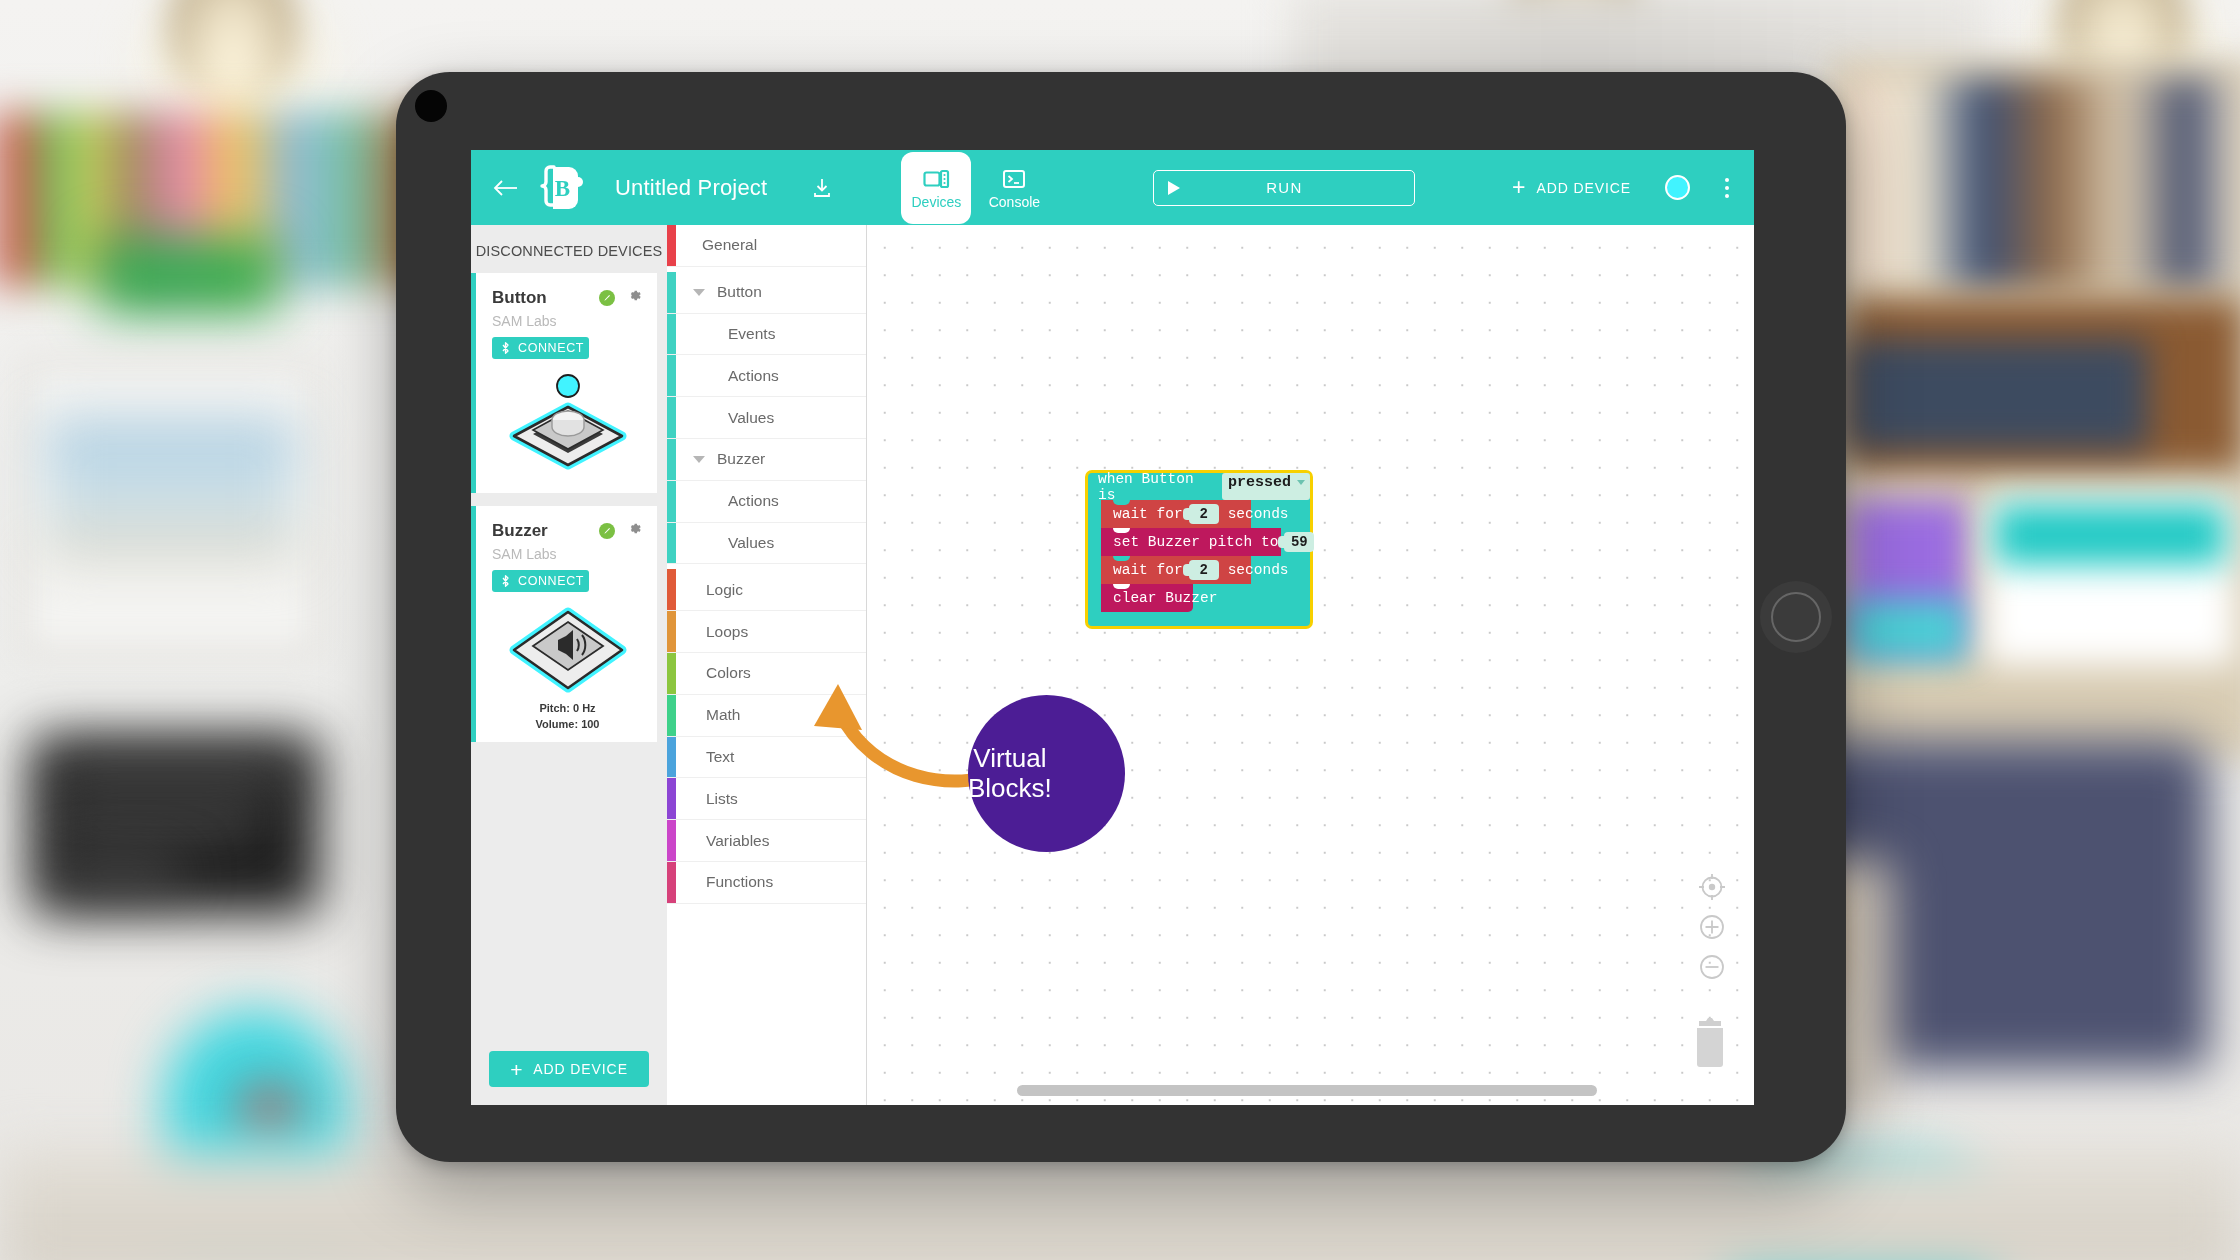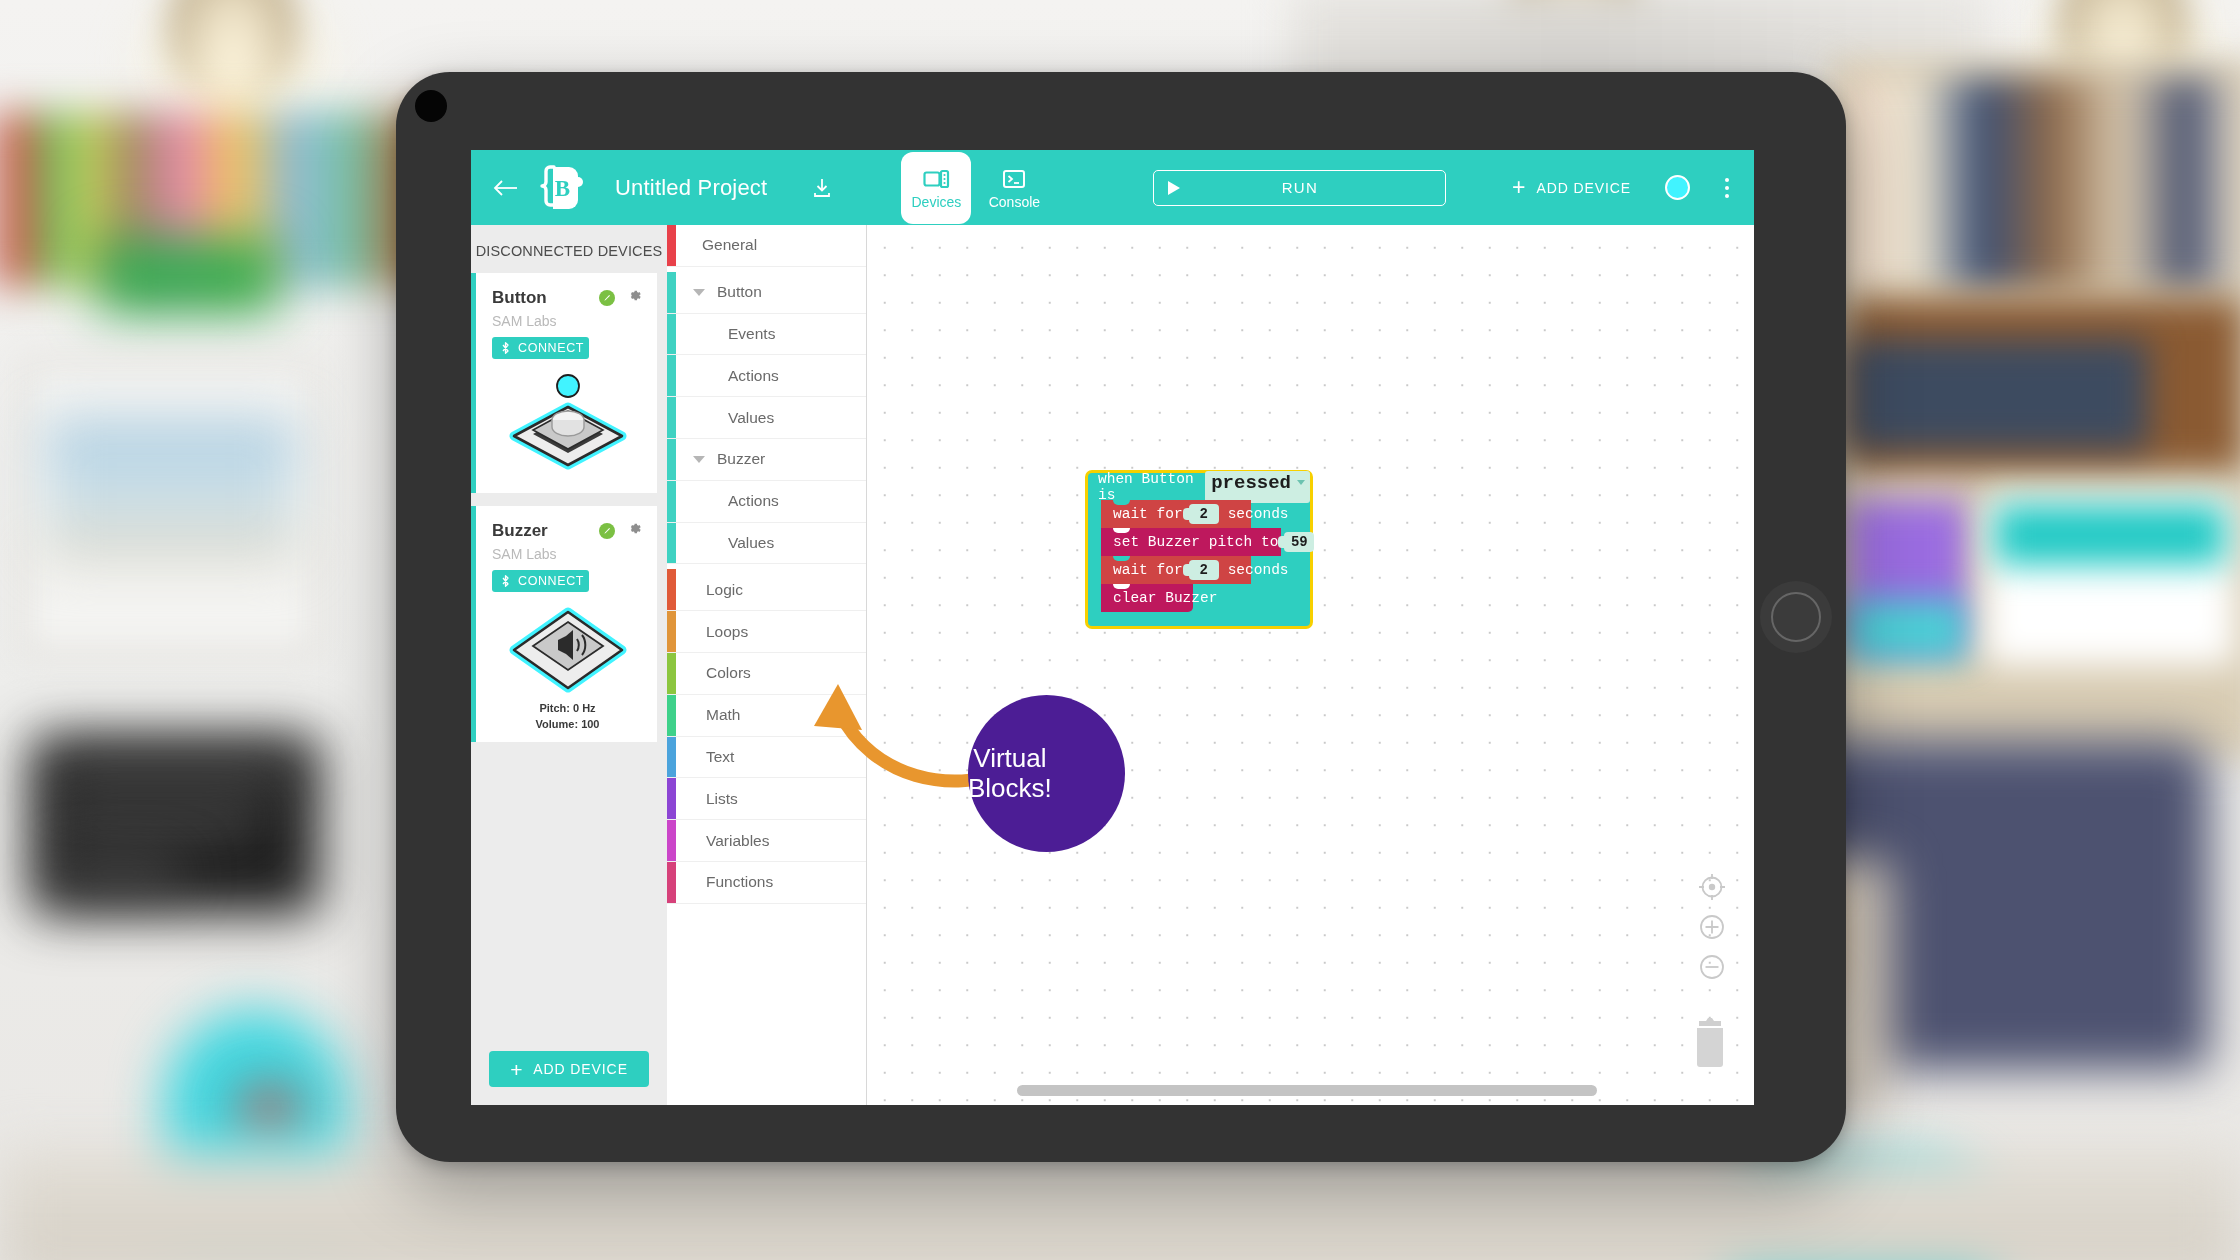--- a/index.html
+++ b/index.html
@@ -94,21 +94,21 @@
     width:70px; height:72px; border-radius:12px;
     display:flex; flex-direction:column; align-items:center; justify-content:center;
     gap:3px; cursor:pointer;
   }
   .tb-tab.active { background:#ffffff; }
   .tb-tab .tab-label { font-size:14px; color:#ffffff; }
   .tb-tab.active .tab-label { color:#2ECFC0; }
 
   .tb-run {
     margin-left:104px;
-    width:293px; height:36px;
+    width:262px; height:36px;
     border:1.6px solid #ffffff; border-radius:5px;
     display:flex; align-items:center; position:relative;
     cursor:pointer;
   }
   .tb-run .runtri {
     position:absolute; left:14px;
     width:0;height:0;border-left:12px solid #fff;border-top:7px solid transparent;border-bottom:7px solid transparent;
   }
   .tb-run .runlabel {
     flex:1; text-align:center; color:#ffffff; font-size:15px; letter-spacing:1.2px;
@@ -231,21 +231,21 @@
   }
   .blk-hat {
     height:27px; display:flex; align-items:center; gap:0;
     padding-left:10px; color:#ffffff;
     font-family:"Liberation Mono", monospace; font-size:14.5px;
   }
   .blk-dropdown {
     background:#CDEEE2; color:#1d1d1d; border-radius:3px;
     padding:1px 5px 9px 6px; margin-left:7px; font-weight:bold;
     display:inline-flex; align-items:center; gap:6px;
-    font-family:"Liberation Mono", monospace; font-size:19px;
+    font-family:"Liberation Mono", monospace; font-size:15px;
   }
   .blk-dropdown .dd-caret {
     width:0;height:0;border-left:4px solid transparent;border-right:4px solid transparent;
     border-top:5px solid #6CC3B0;
   }
 
   .blk-stack { margin-left:13px; position:relative; }
 
   .blk {
     position:relative;

